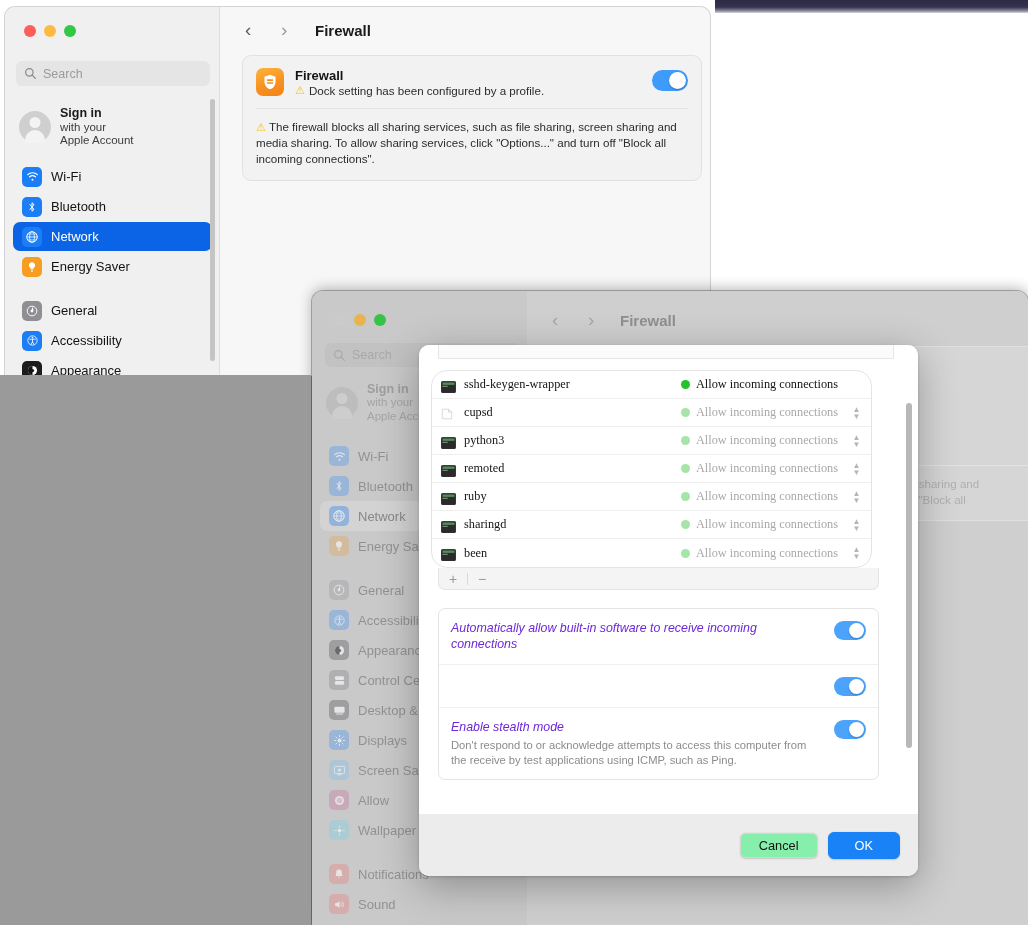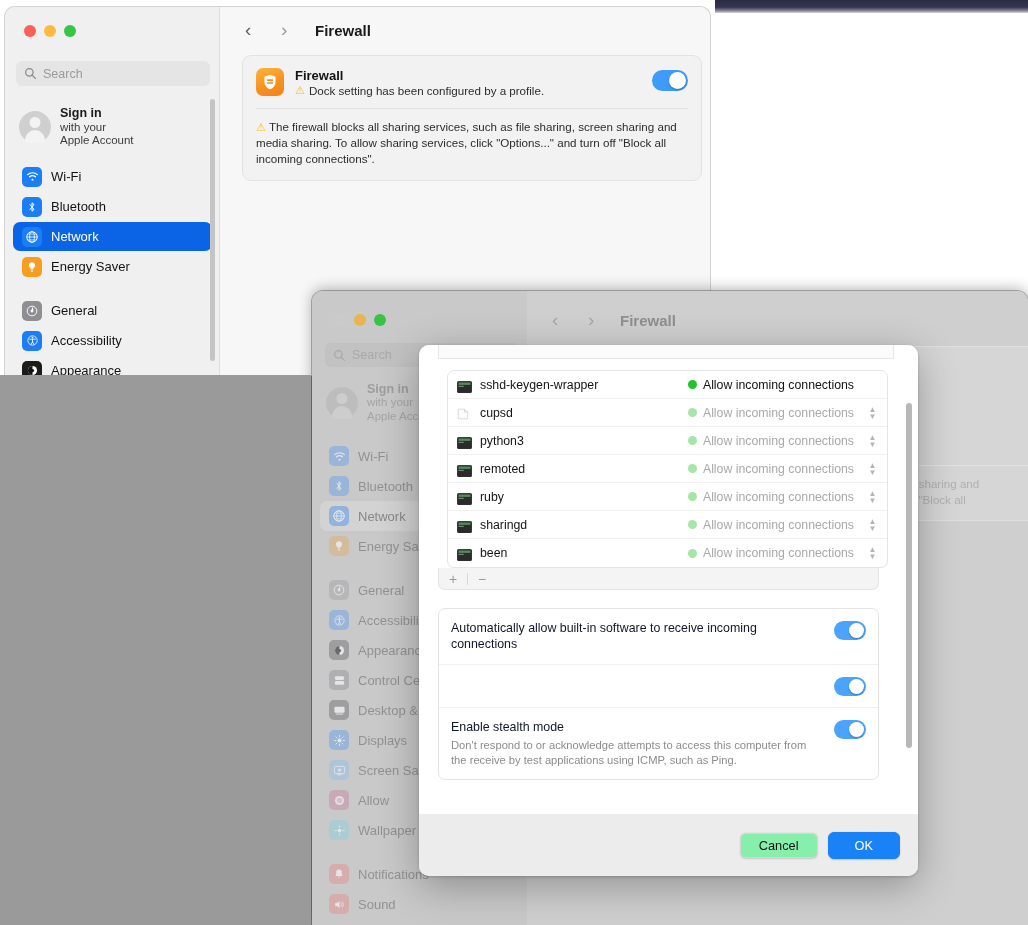--- a/index.html
+++ b/index.html
@@ -203,22 +203,22 @@
     position: absolute; left: 0; top: 0; right: 0; bottom: 62px;
     background: #ffffff; overflow: hidden;
   }
   .sheet-clip-note {
     position: absolute; left: 19px; top: -8px; right: 24px; height: 22px;
     border: 1px solid #e6e6e6; border-radius: 7px 7px 0 0;
     background: #fbfbfb; overflow:hidden;
   }
 
   .applist {
-    position: absolute; left: 28px; top: 25px; width: 441px;
-    border: 1px solid #e4e4e4; border-radius: 7px; background: #fff; overflow: hidden;
+    position: absolute; left: 12px; top: 25px; width: 441px;
+    border: 1px solid #e4e4e4; border-radius: 16px; background: #fff; overflow: hidden; font-family: Liberation Serif, serif;
   }
   .approw {
     height: 28px; display: flex; align-items: center; padding: 0 9px;
     border-bottom: 1px solid #efefef; position: relative;
   }
   .approw:last-child { border-bottom: none; }
   .app-ic { width: 15px; height: 12px; flex: none; margin-right: 8px; }
   .app-name { font-size: 12.3px; color: #141414; flex: 1; }
   .app-state { font-size: 12.3px; color: #a9a9a9; display:flex; align-items:center; gap:6px; }
   .approw.first .app-state { color: #121212; }
@@ -245,21 +245,21 @@
   .opts-card {
     position: absolute; left: 19px; width: 441px;
     border: 1px solid #e4e4e4; border-radius: 7px; background: #fff; overflow: hidden;
   }
   .optrow {
     display: flex; align-items: flex-start; padding: 11px 12px; gap: 12px;
     border-bottom: 1px solid #efefef;
   }
   .optrow:last-child { border-bottom: none; }
   .opt-txt { flex: 1; }
-  .opt-title { font-size: 12.4px; color: #0f172a; line-height: 1.32; }
+  .opt-title { font-size: 12.4px; color: #6d28d9; line-height: 1.32; font-style: italic; }
   .opt-sub { font-size: 11.2px; color: #8c8c8c; line-height: 1.34; margin-top: 3px; }
   .opt-toggle {
     width: 32px; height: 19px; border-radius: 10px; background: #4ba3fc;
     position: relative; flex: none; margin-top: 1px;
   }
   .opt-toggle::after {
     content:""; position:absolute; right:2px; top:2px; width:15px; height:15px;
     border-radius:50%; background:#fff; box-shadow: 0 1px 2px rgba(0,0,0,.25);
   }
 

